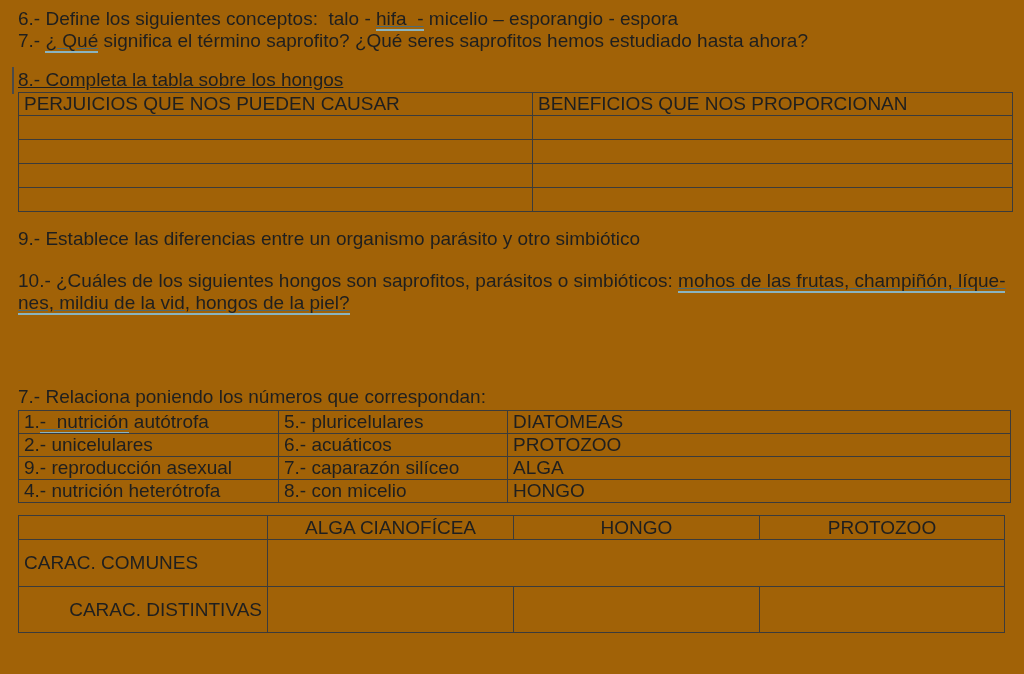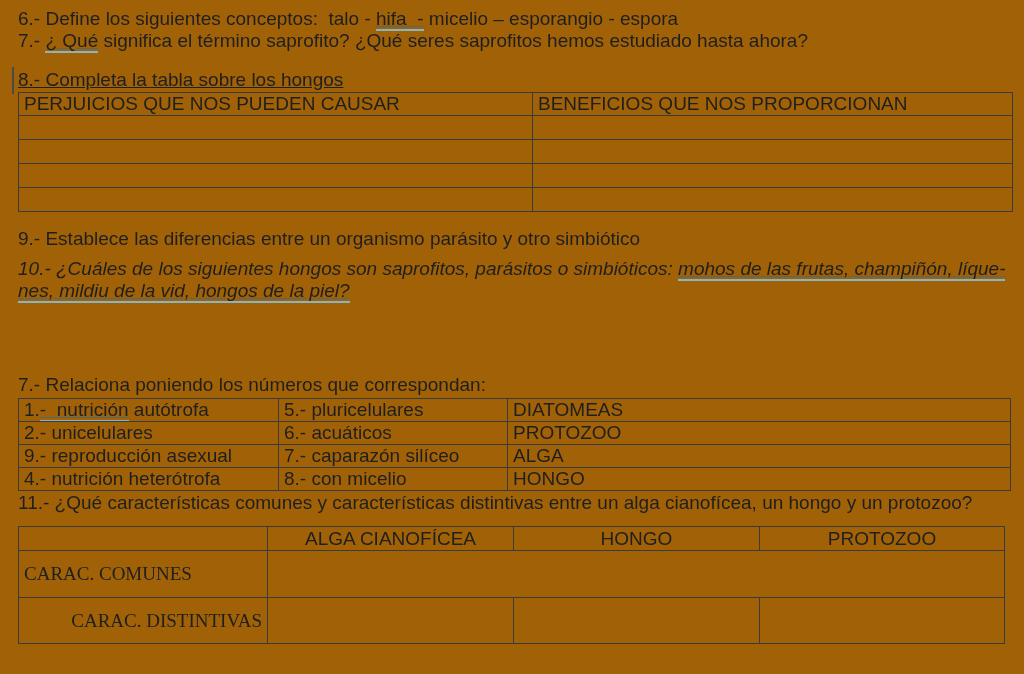--- a/index.html
+++ b/index.html
@@ -30,21 +30,21 @@
   .ulc {
     text-decoration: underline;
     text-decoration-color: #4d6a74;
     border-bottom: 2px solid #8ab4c0;
     padding-bottom: 0px;
   }
 
   .mt20 { margin-top: 20px; }
   #q8-line { margin-top: 17px; position: relative; text-decoration: underline; }
   #q9-line { margin-top: 16px; }
-  #q10-line { margin-top: 8px; font-style: italic; }
+  #q10-line { margin-top: 20px; }
   #q7b-line { margin-top: 72px; }
   #q11-line { margin-top: 1px; }
 
   .caret {
     position: absolute;
     left: -6px;
     top: -2px;
     width: 2px;
     height: 27px;
     background: #4a4a4a;
@@ -69,21 +69,21 @@
 
   
   #t-relaciona { width: 992px; margin-top: 2px; }
   #t-relaciona td { height: 20px; }
 
   
   #t-carac { width: 986px; margin-top: 12px; border-radius: 24px; }
   #t-carac tr.hdr td { height: 23px; text-align: center; }
   #t-carac tr.r1 td { height: 46px; }
   #t-carac tr.r2 td { height: 45px; text-align: right; }
-  #t-carac td.rowhdr { text-align: left; font-family: Liberation Serif, serif; }
+  #t-carac td.rowhdr { text-align: left; }
 </style>
 </head>
 <body>
 
 <div class="page">
 
   <p id="q6-line"><span>6.- Define los siguientes conceptos:  talo - </span><span class="ulc">hifa  -</span><span> micelio – esporangio - espora</span></p>
 
   <p id="q7-line" class="mt20"><span>7.- </span><span class="ulc">¿ Qué</span><span> significa el término saprofito? ¿Qué seres saprofitos hemos estudiado hasta ahora?</span></p>
 
@@ -147,21 +147,20 @@
       <td>ALGA</td>
     </tr>
     <tr>
       <td>4.- nutrición heterótrofa</td>
       <td>8.- con micelio</td>
       <td>HONGO</td>
     </tr>
   </tbody>
     </table>
 
-  <p id="q11-line"><span>11.- ¿Qué características comunes y características distintivas entre un alga cianofícea, un hongo y un protozoo?</span></p>
 
   <table id="t-carac">
     <colgroup>
         <col style="width:249px">
         <col style="width:246px">
         <col style="width:246px">
         <col style="width:245px">
       </colgroup>
     <tbody>
         <tr class="hdr">

